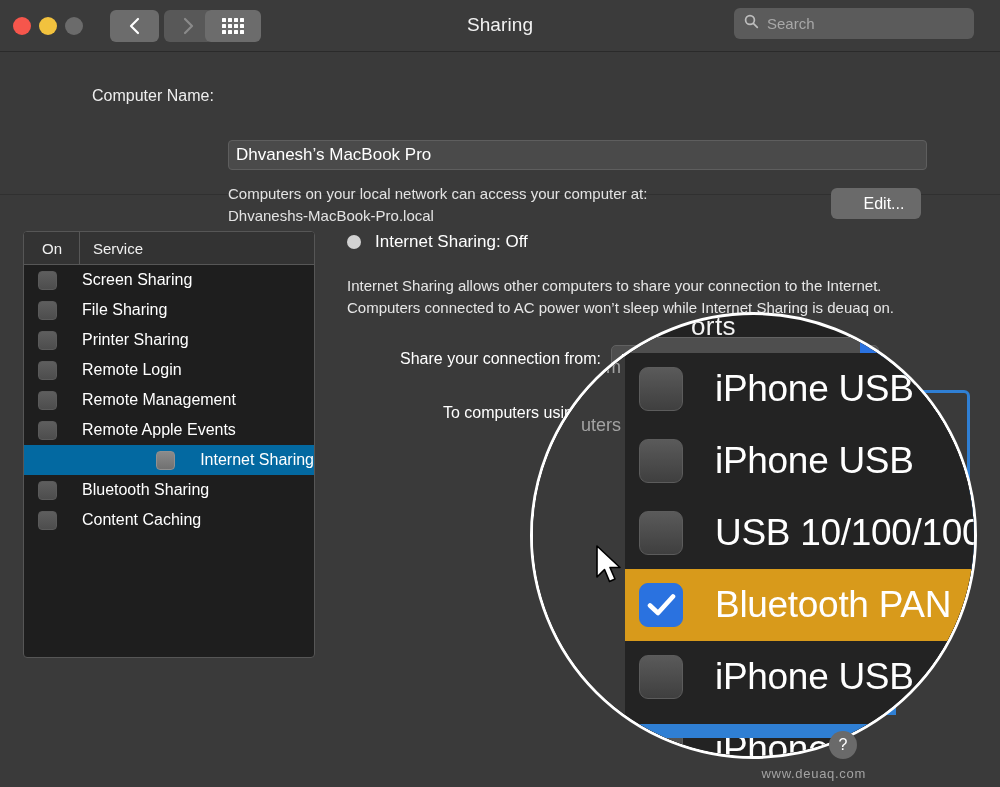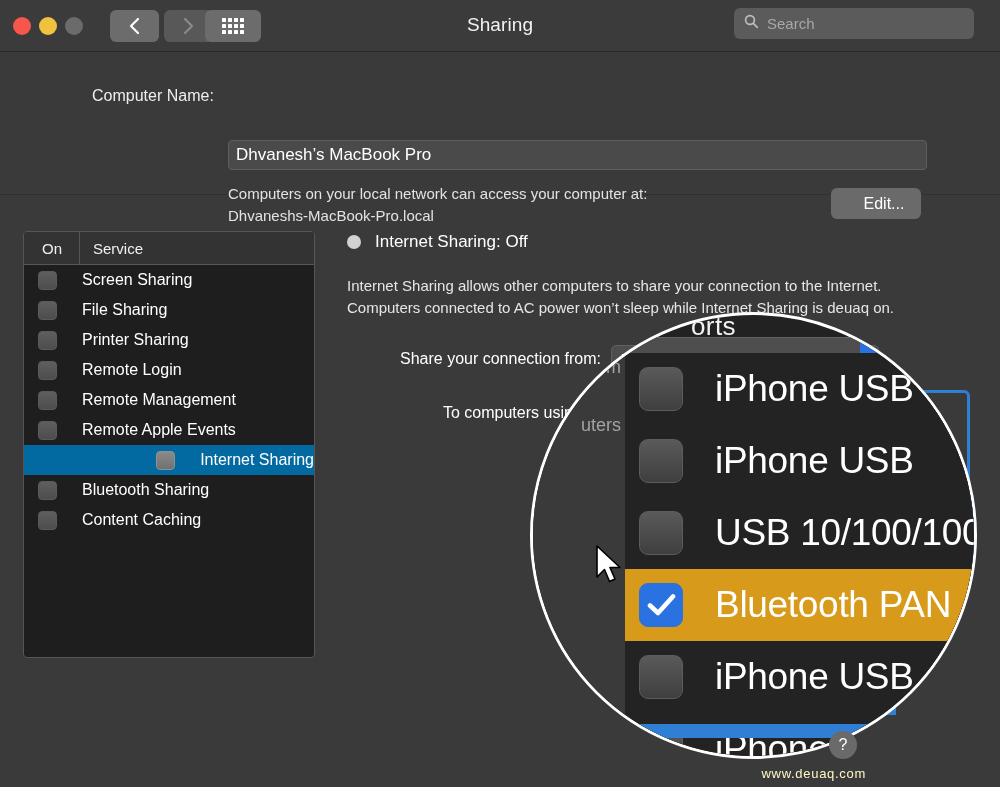--- a/index.html
+++ b/index.html
@@ -494,21 +494,21 @@
     align-items: center;
     justify-content: center;
     border: 0;
     font-family: "Liberation Sans", sans-serif;
   }
 
   .watermark {
     position: absolute;
     right: 18px; bottom: 6px;
     font-size: 13px;
-    color: #fef9c3;
+    color: #a3a3a3;
     letter-spacing: 0.7px;
     font-family: "Liberation Sans", sans-serif;
   }
 </style>
 </head>
 <body>
 
 <div id="root">
 
   <div class="titlebar">

